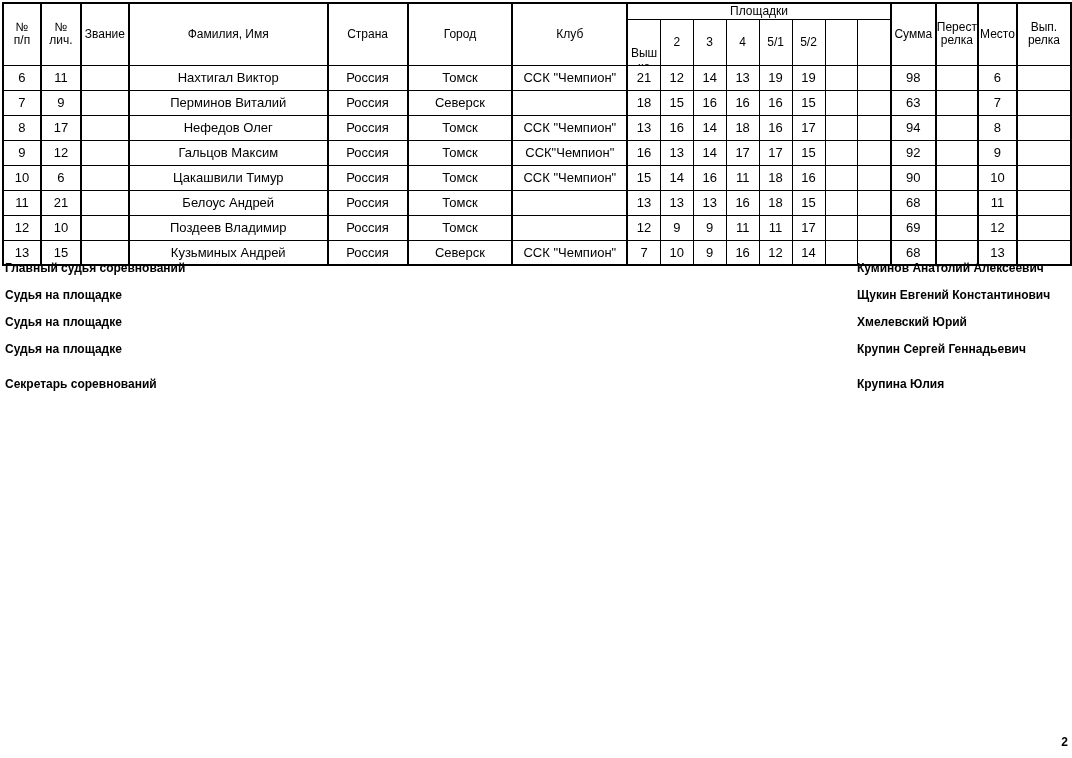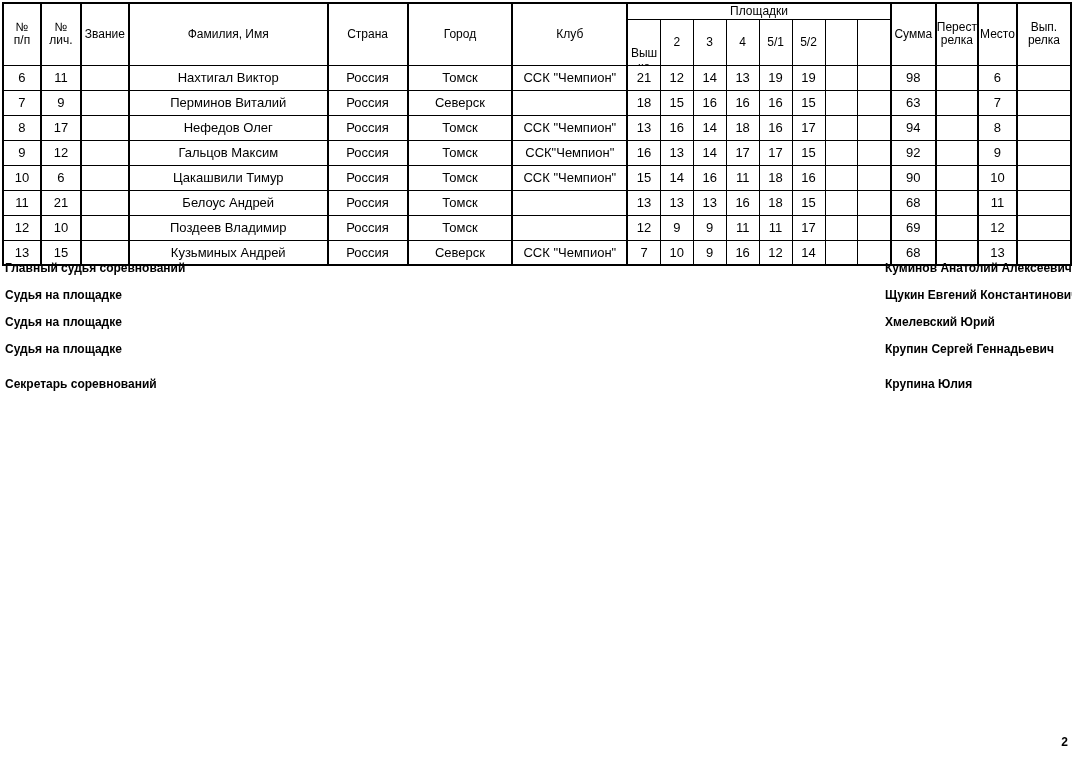--- a/index.html
+++ b/index.html
@@ -34,21 +34,21 @@
   tr.hr2 { height: 21px; }
   tr.dr  { height: 25px; }
   th.vtop { vertical-align: top; }
   .clip { height: 19px; overflow: hidden; line-height: 14px; margin-top: 26px; }
 
   .off-role, .off-name {
     position: absolute; font-weight: bold; font-size: 12px;
     white-space: nowrap;
   }
   .off-role { left: 5px; }
-  .off-name { left: 857px; margin-left: 28px; }
+  .off-name { left: 857px; }
   .r0 { top: 261px; text-align: right; } .r1 { top: 288px; } .r2 { top: 315px; }
   .r3 { top: 342px; } .r4 { top: 377px; }
 
   .pageno {
     position: absolute; top: 735px; left: 1040px; width: 28px;
     text-align: right; font-weight: bold; font-size: 12px;
   }
 </style>
 </head>
 <body>

